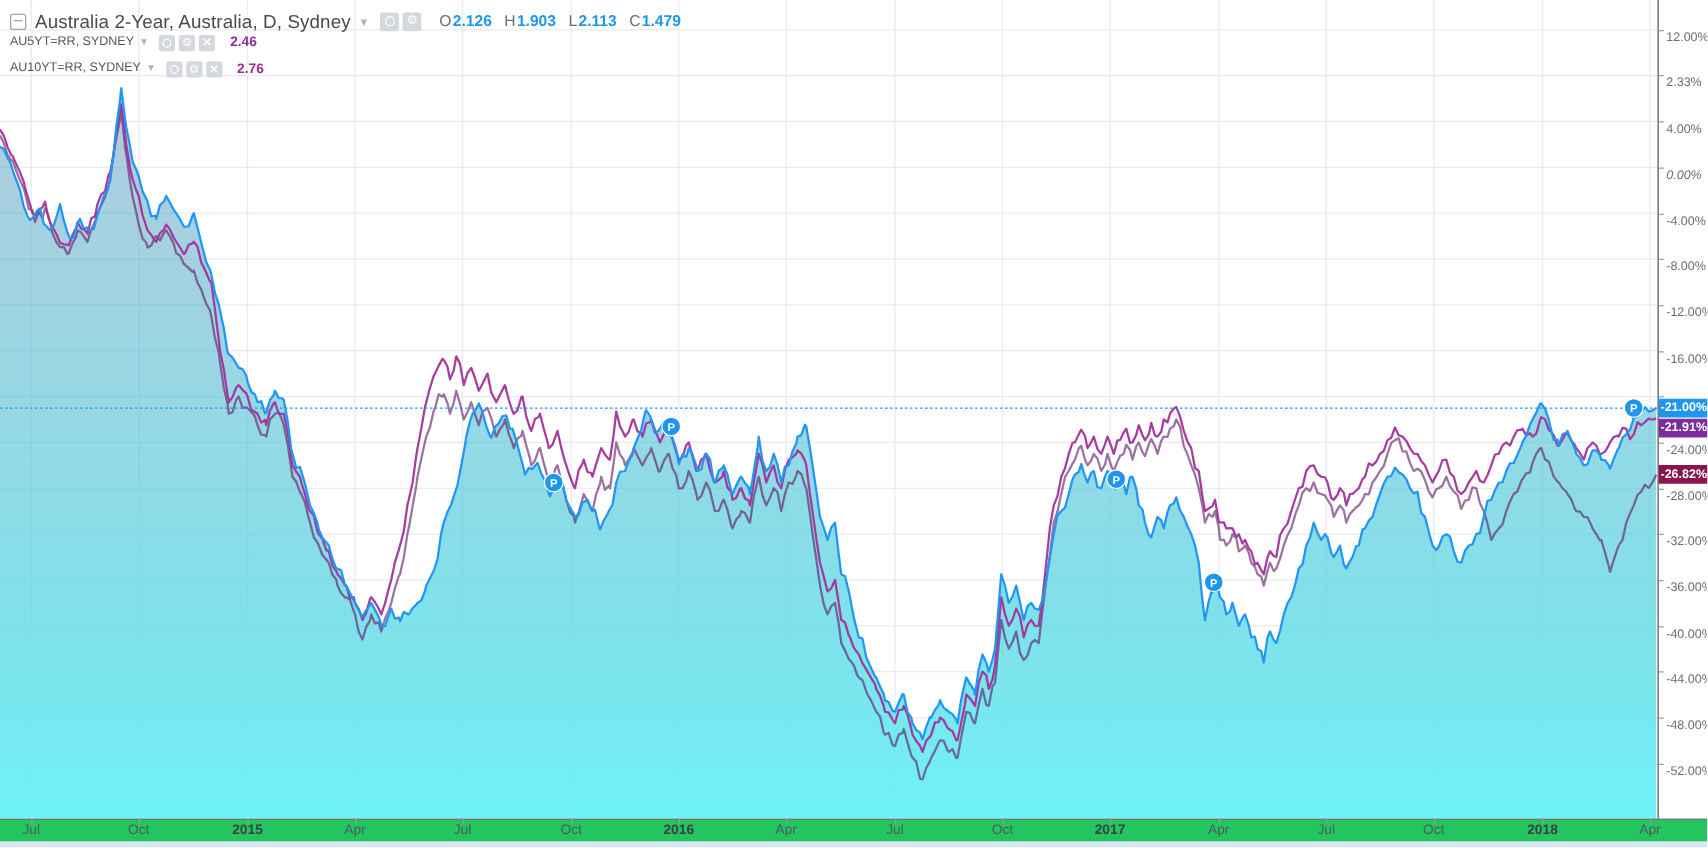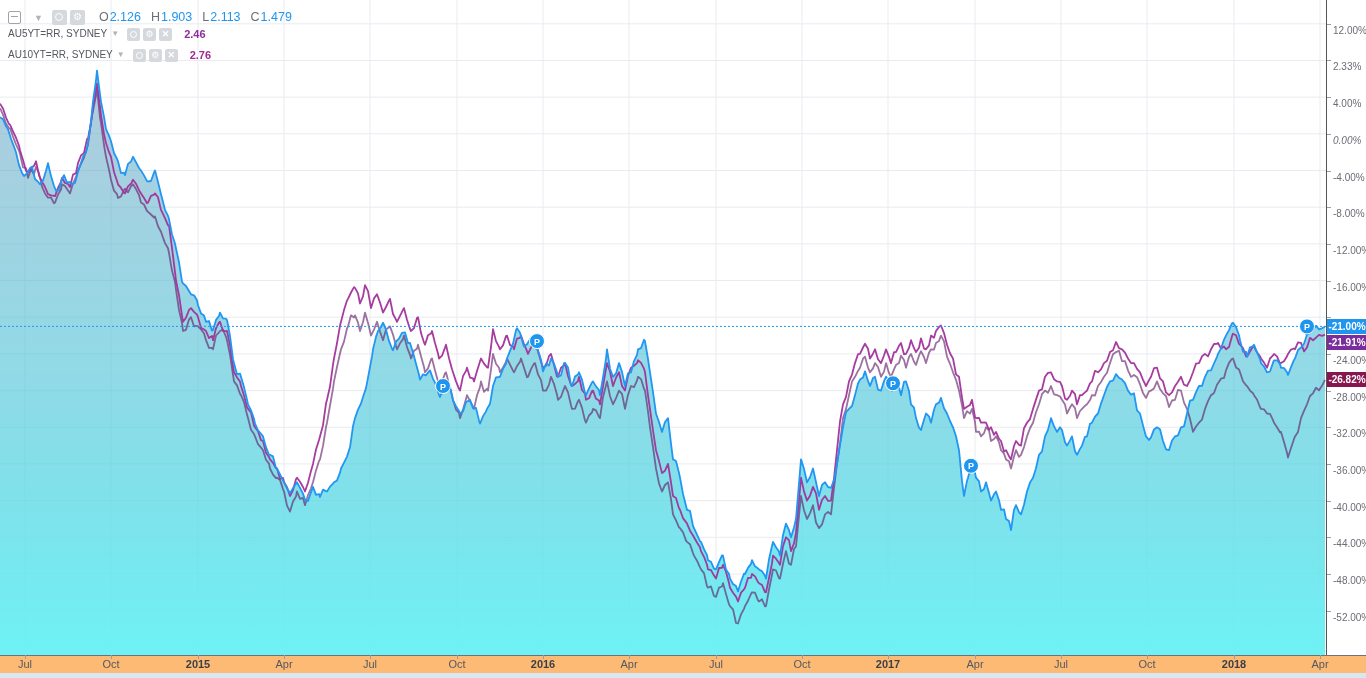--- a/index.html
+++ b/index.html
@@ -14,31 +14,31 @@
   .title{font-size:15px;color:#4a4a4e;letter-spacing:.1px;}
   .caret{color:#b0b3ba;font-size:9px;margin:2px 6px 0 6px;}
   .ibtn{width:15px;height:15px;border-radius:2px;background:#d5d8dd;display:inline-flex;align-items:center;
         justify-content:center;margin-left:3px;cursor:pointer;}
   .ibtn.small{width:13px;height:13px;}
   .ring{width:6px;height:6px;border:1.5px solid #fff;border-radius:50%;}
   .gear{color:#fff;font-size:10px;line-height:1;}
   .xx{color:#fff;font-size:9px;line-height:1;font-weight:700;}
   .ohlc{display:flex;align-items:center;margin-left:14px;font-size:12.5px;}
   .ohlc .k{color:#6b6e76;margin-left:10px;}
-  .ohlc .v{color:#1e96f0;margin-left:1px;}
+  .ohlc .v{color:#1e96f0;margin-left:1px;font-weight:bold;}
   .srow{display:flex;align-items:flex-start;height:21px;font-size:10px;color:#54575f;}
   .srow .caret{font-size:8px;margin:1px 5px 0 4px;}
   .sval{margin-left:12px;font-size:11px;font-weight:700;}
   
   #paxis{position:absolute;left:1326px;top:0;width:40px;height:655px;background:#fff;border-left:1px solid #555;z-index:20;cursor:ns-resize;text-align:right;}
   .ylab{position:absolute;left:6px;font-size:10px;color:#6a6d74;white-space:nowrap;}
   .ytick{position:absolute;left:0;width:4px;height:1px;background:#9a9da4;}
   .badge{position:absolute;left:0;width:40px;height:15px;color:#fff;font-size:10px;font-weight:700;
          display:flex;align-items:center;justify-content:center;z-index:5;}
-  #taxis{position:absolute;left:0;top:655px;width:1366px;height:17px;background:#fdba74;border-top:1px solid #6e727b;z-index:20;cursor:ew-resize;}
+  #taxis{position:absolute;left:0;top:655px;width:1366px;height:17px;background:#22c55e;border-top:1px solid #6e727b;z-index:20;cursor:ew-resize;}
   .xlab{position:absolute;top:2px;font-size:11px;color:#55585f;transform:translateX(-50%);white-space:nowrap;}
   .xlab.bold{font-weight:700;color:#3c3f45;}
   .xtick{position:absolute;top:-1px;width:1px;height:4px;background:#9a9da4;}
   #bstrip{position:absolute;left:0;top:672px;width:1366px;height:6px;background:#d8e7f2;}
   
   .wm{position:absolute;left:13px;top:618px;z-index:15;display:flex;align-items:baseline;}
   .wm .b{font-size:24px;font-weight:700;color:#1d1d1f;letter-spacing:-.5px;}
   .wm .c{font-size:19px;color:#5a5d63;}
   .wm .dot{position:absolute;left:81px;top:3px;width:4px;height:4px;border-radius:50%;background:#f6a11e;}
 </style>
@@ -115,20 +115,21 @@
       <g transform="translate(1307,326.4)">
         <path d="M-4,4 L-1,9 L3,4 Z" fill="#1e96f0"></path>
         <circle r="7.5" fill="#1e96f0" stroke="#ffffff" stroke-width="1"></circle>
         <text y="3.5" text-anchor="middle" style="font:bold 9px &quot;Liberation Sans&quot;,sans-serif;fill:#fff">P</text>
       </g>
     </svg>
 
   <div class="hdr">
     <div class="row1">
       <span class="collapse"></span>
+      <span class="title">Australia 2-Year, Australia, D, Sydney</span>
       <span class="caret">▼</span>
       <span class="ibtn">
           <span class="ring"></span>
         </span>
       <span class="ibtn">
           <span class="gear">⚙</span>
         </span>
       <span class="ohlc">
         <span class="k" style="margin-left:0">O</span>
           <span class="v">2.126</span>

